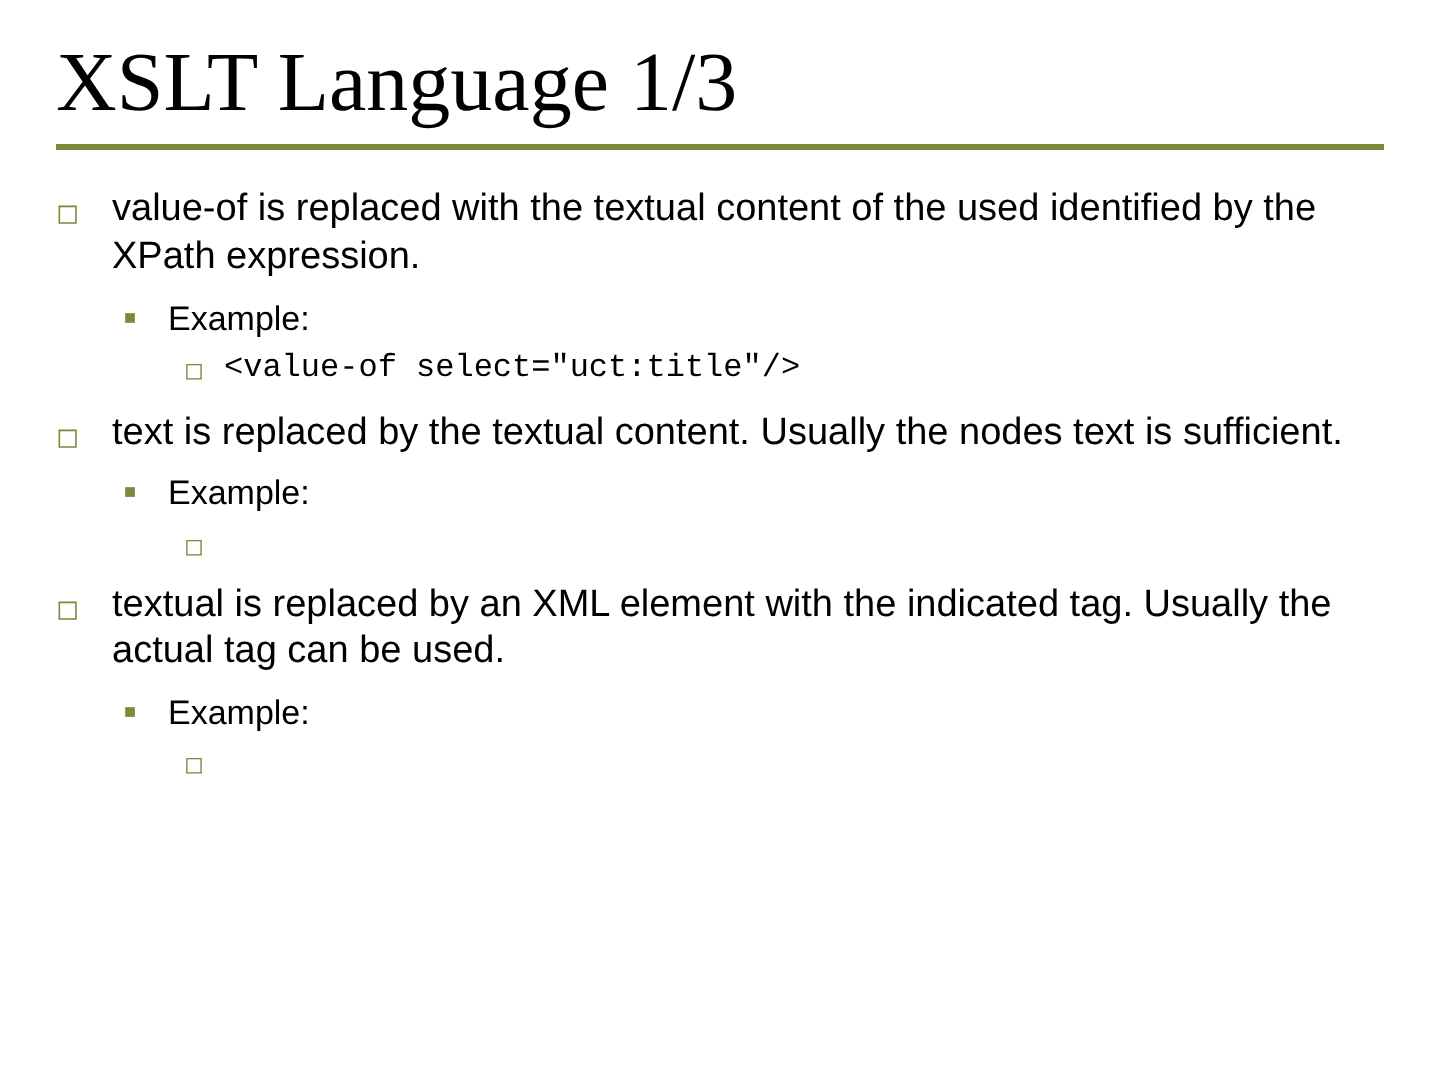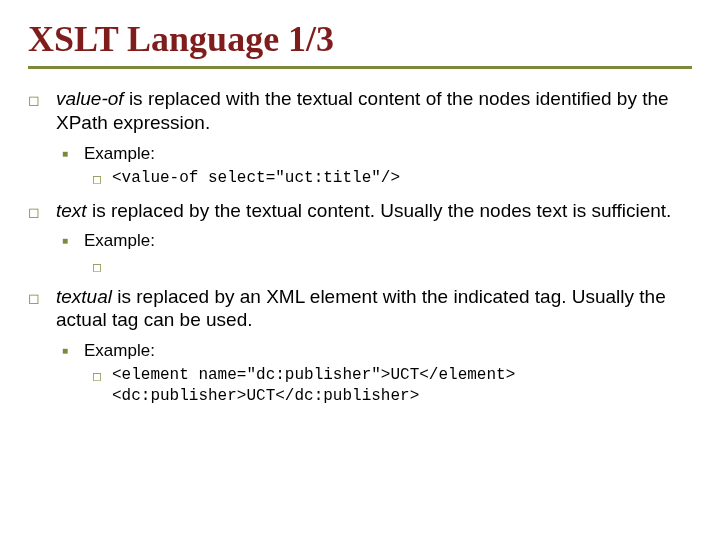--- a/index.html
+++ b/index.html
@@ -12,23 +12,23 @@
     overflow: hidden;
   }
   .slide {
     padding: 18px 28px 20px 28px;
   }
   .title-wrap {
     margin-bottom: 6px;
   }
   .title {
     font-family: "Times New Roman", Times, serif;
-    font-size: 36px;
-    font-weight: 700;
-    color: #7f1d1d;
+    font-size: 42px;
+    font-weight: 400;
+    color: #000000;
   }
   .rule {
     height: 3px;
     background: #7a8a3a;
     margin-top: 2px;
     margin-bottom: 18px;
   }
   .content {
     font-size: 19px;
     line-height: 1.25;
@@ -71,38 +71,38 @@
     color: #7a8a3a;
     font-size: 12px;
     padding-top: 4px;
   }
   .code {
     font-family: "Courier New", Courier, monospace;
     font-size: 16px;
     line-height: 1.3;
     white-space: pre-line;
   }
-  .ital { font-style: italic; }
+  .ital { }
 </style>
 </head>
 <body>
 
 <div class="slide">
 
   <div class="title-wrap">
     <div class="title">XSLT Language 1/3</div>
   </div>
   <div class="rule"></div>
 
   <div class="content">
 
     <div class="lvl1">
       <div class="bullet">◻</div>
       <div class="txt">
-        <span class="ital">value-of</span><span> is replaced with the textual content of the nodes identified by the XPath expression.</span>
+        <span class="ital">value-of</span><span> is replaced with the textual content of the used identified by the XPath expression.</span>
       </div>
     </div>
     <div class="lvl2">
       <div class="bullet">■</div>
       <div>Example:</div>
     </div>
     <div class="lvl3">
       <div class="bullet">◻</div>
       <div class="code">&lt;value-of select="uct:title"/&gt;</div>
     </div>
@@ -126,18 +126,16 @@
       <div class="txt">
         <span class="ital">textual</span><span> is replaced by an XML element with the indicated tag. Usually the actual tag can be used.</span>
       </div>
     </div>
     <div class="lvl2">
       <div class="bullet">■</div>
       <div>Example:</div>
     </div>
     <div class="lvl3">
       <div class="bullet">◻</div>
-      <div class="code">&lt;element name="dc:publisher"&gt;UCT&lt;/element&gt;
-&lt;dc:publisher&gt;UCT&lt;/dc:publisher&gt;</div>
     </div>
 
   </div>
 </div>
 
 </body></html>

